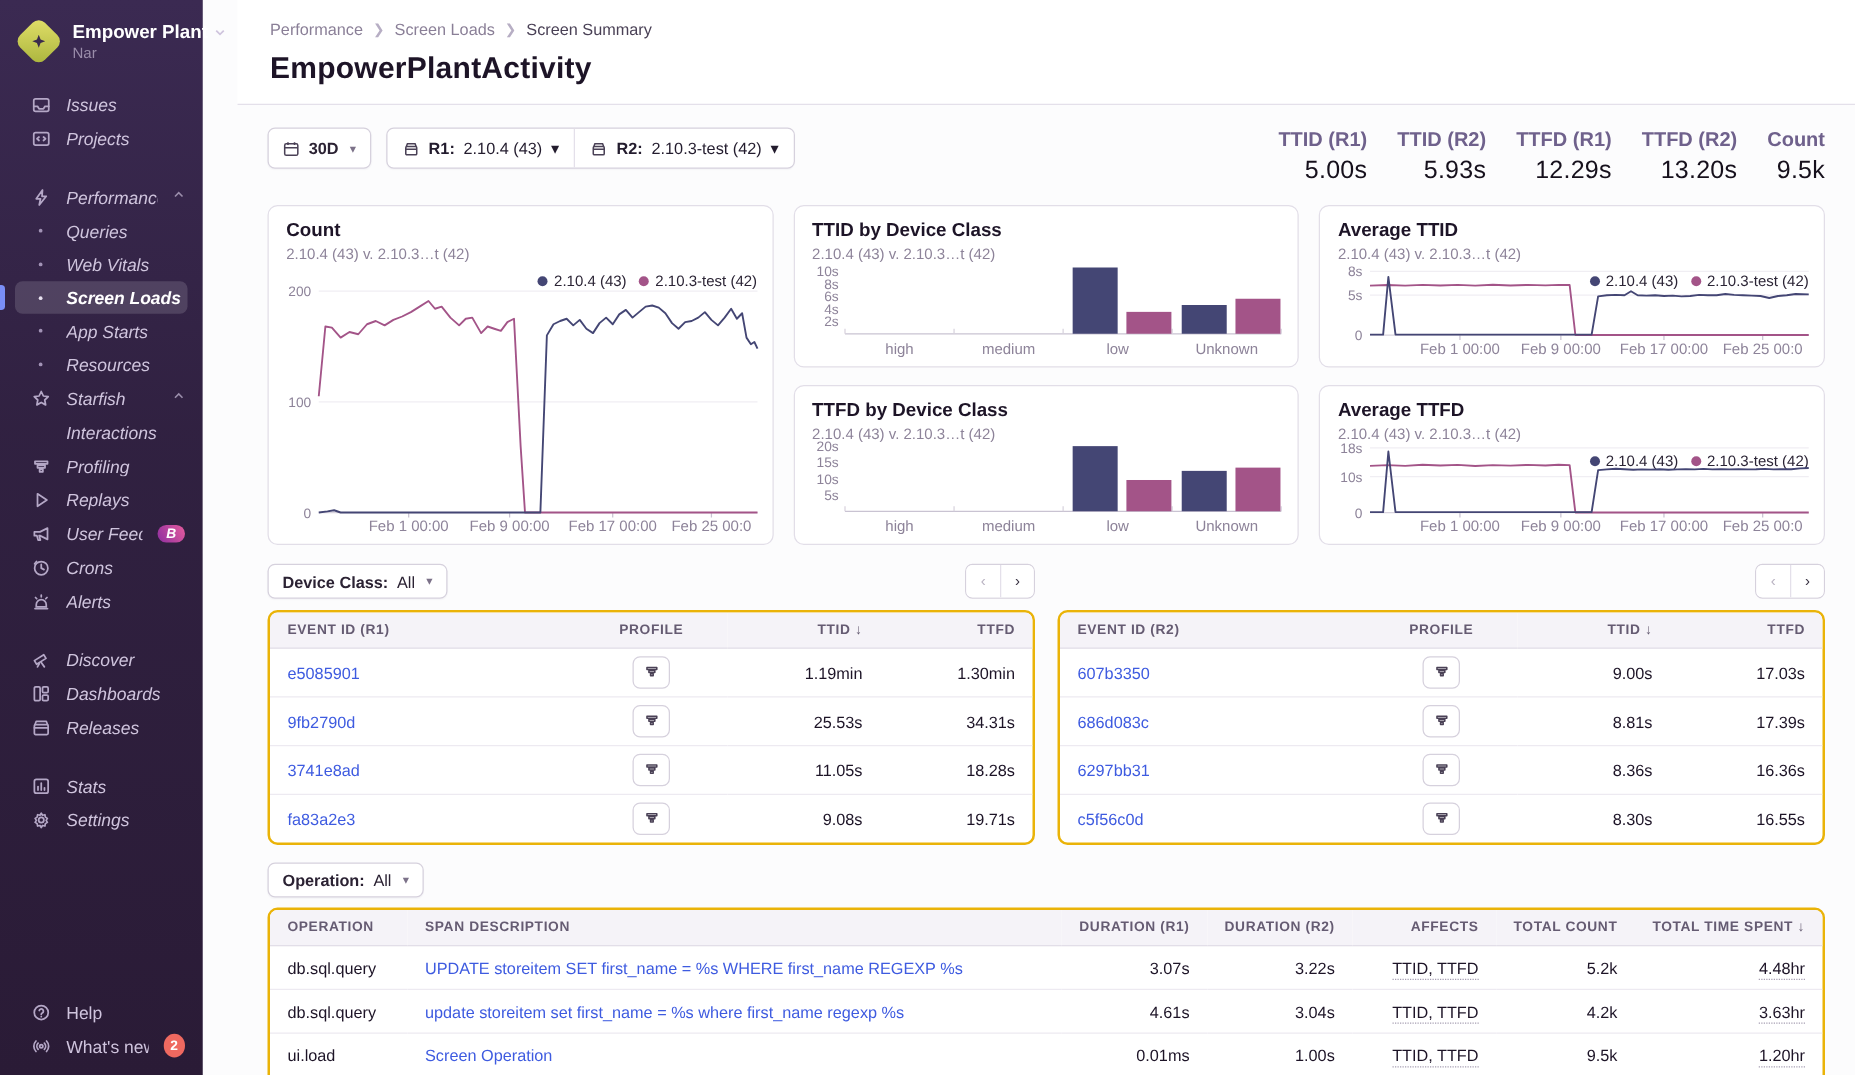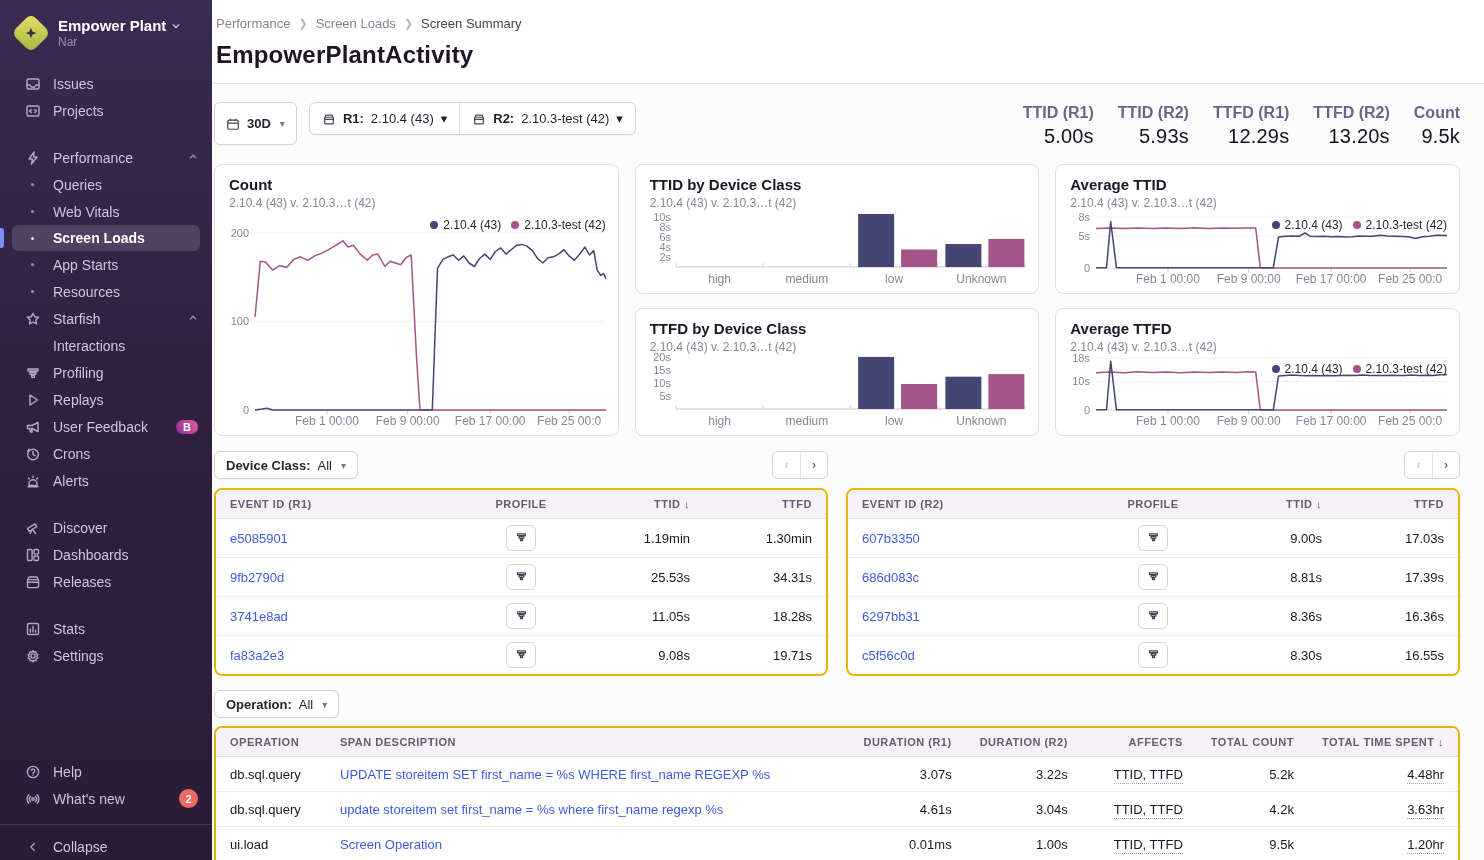--- a/index.html
+++ b/index.html
@@ -1,30 +1,30 @@
 <!DOCTYPE html>
 <html><head>
 <meta charset="utf-8">
 <style>
   * { margin:0; padding:0; box-sizing:border-box; }
   html,body { width:1484px; height:860px; overflow:hidden; }
   body { font-family:"Liberation Sans", sans-serif; background:#fcfcfd; color:#231c2e; font-size:13px; }
 
   
-  .sidebar { position:fixed; left:0; top:0; width:212px; height:860px;
+  .sidebar { position:fixed; left:0; top:0; width:162px; height:860px;
     background:linear-gradient(180deg,#3b2a52 0%, #32224273 40%, #2a1b36 100%), #2f2040;
-    color:#cfc4dd; display:flex; flex-direction:column; padding:12px 0 0;justify-content:center; }
+    color:#cfc4dd; display:flex; flex-direction:column; padding:12px 0 10px;justify-content:center; }
   .org { display:flex; align-items:center; gap:10px; padding:4px 14px 10px; }
   .org-logo { width:34px; height:34px; position:relative; flex:0 0 auto; }
   .org-logo .diamond { position:absolute; inset:3px; background:linear-gradient(135deg,#e3e06a,#a9b43c);
     border-radius:7px; transform:rotate(45deg); }
   .org-logo .star { position:absolute; inset:0; display:flex; align-items:center; justify-content:center; }
   .org-name { font-size:15px; font-weight:700; color:#fff; white-space:nowrap; display:flex; align-items:center; gap:5px;}
   .org-sub { font-size:12px; color:#9a8daa; margin-top:1px; }
-  .nav { display:flex; flex-direction:column; }
+  .nav { display:flex; flex-direction:column;font-style:italic; }
   .nav-section { margin-top:20px; display:flex; flex-direction:column; }
   .nav-section:first-child { margin-top:10px; }
   .nav-item { position:relative; display:flex; align-items:center; gap:12px; height:27px;
     padding:0 14px 0 24px; font-size:14px; color:#cfc4dd; cursor:pointer; }
   .nav-item .nicon { width:17px; display:flex; justify-content:center; color:#b4a7c6; flex:0 0 auto;}
   .nav-item .bullet { width:17px; display:flex; justify-content:center; }
   .nav-item .bullet::before { content:""; width:3px; height:3px; border-radius:50%; background:#a293b6; }
   .nav-item.indent { padding-left:53px; }
   .nav-item .nlabel { flex:1 1 auto; white-space:nowrap; overflow:hidden; }
   .nav-item .expander { color:#9a8daa; font-size:10px; }
@@ -45,21 +45,21 @@
   .breadcrumb { display:flex; align-items:center; gap:8px; font-size:13px; color:#8a7f97; }
   .breadcrumb .sep { color:#b7aec4; font-size:11px; }
   .breadcrumb .crumb { cursor:pointer; }
   .breadcrumb .crumb.last { color:#4a4156; }
   .page-title { margin-top:10px; font-size:24px; font-weight:700; color:#1d1427; letter-spacing:.2px; }
 
   .content { padding:18px 24px 0; }
 
   
   .toolbar { display:flex; align-items:flex-start; gap:12px; }
-  .btn { display:inline-flex; align-items:center; gap:7px; height:43px; padding:0 11px;
+  .btn { display:inline-flex; align-items:center; gap:7px; height:33px; padding:0 11px;
     border:1px solid #d6d1dd; border-radius:6px; background:#fff; font-size:13px; color:#2b2233;
     cursor:pointer; box-shadow:0 1px 1px rgba(40,30,60,.03); }
   .btn b { font-weight:700; }
   .btn .chev { color:#7c7289; font-size:10px; margin-left:2px; }
   .seg-group { display:inline-flex; align-items:flex-start; border:1px solid #d6d1dd; border-radius:6px;
     background:#fff; box-shadow:0 1px 1px rgba(40,30,60,.03); }
   .seg { display:inline-flex; align-items:center; gap:7px; padding:0 12px; height:31px; font-size:13px; cursor:pointer; }
   .seg + .seg { border-left:1px solid #e4e0ea; }
   .metrics { margin-left:auto; display:flex; gap:24px; padding-top:2px; }
   .metric { text-align:right; }
@@ -312,30 +312,20 @@
           <svg width="16" height="16" viewBox="0 0 16 16" fill="none" stroke="currentColor" stroke-width="1.4" stroke-linecap="round" stroke-linejoin="round">
             <circle cx="8" cy="8" r="1.3"></circle>
             <path d="M5.5 10.5 a3.6 3.6 0 0 1 0-5"></path>
             <path d="M10.5 5.5 a3.6 3.6 0 0 1 0 5"></path>
             <path d="M3.8 12.2 a6 6 0 0 1 0-8.4"></path>
             <path d="M12.2 3.8 a6 6 0 0 1 0 8.4"></path>
           </svg>
         </span>
         <span class="nlabel">What's new</span>
         <span class="badge-num">2</span>
-      </div>
-      <div class="collapse-wrap">
-        <div class="nav-item">
-          <span class="nicon">
-            <svg width="14" height="14" viewBox="0 0 16 16" fill="none" stroke="currentColor" stroke-width="1.4" stroke-linecap="round" stroke-linejoin="round">
-              <polyline points="9.5,4 5.5,8 9.5,12"></polyline>
-            </svg>
-          </span>
-          <span class="nlabel">Collapse</span>
-        </div>
       </div>
     </div>
 </aside>
 
 <div class="main">
   <div class="page-header">
     <div class="breadcrumb" id="breadcrumb">
         <span class="crumb">Performance</span>
         <span class="sep">❯</span>
         <span class="crumb">Screen Loads</span>

